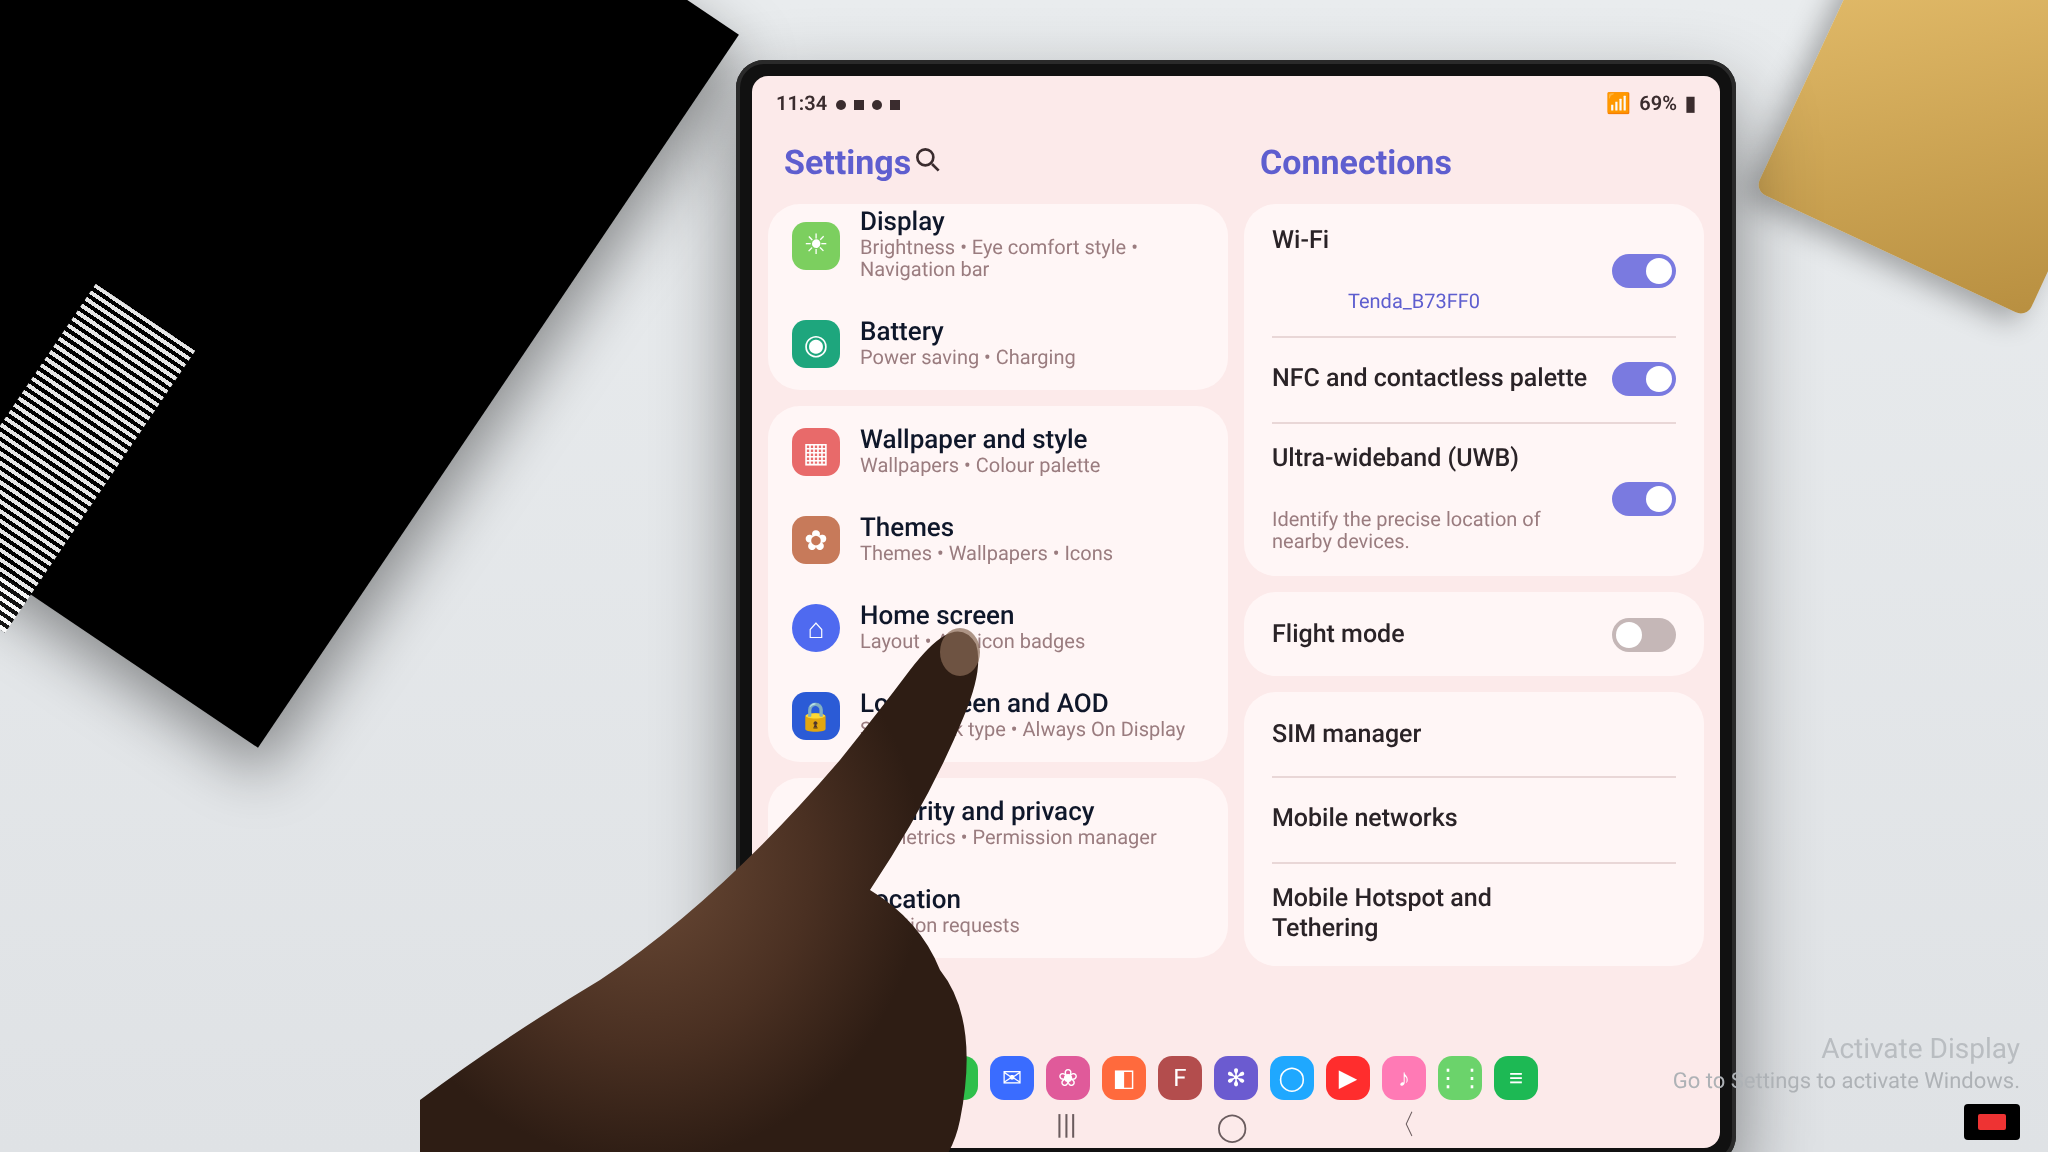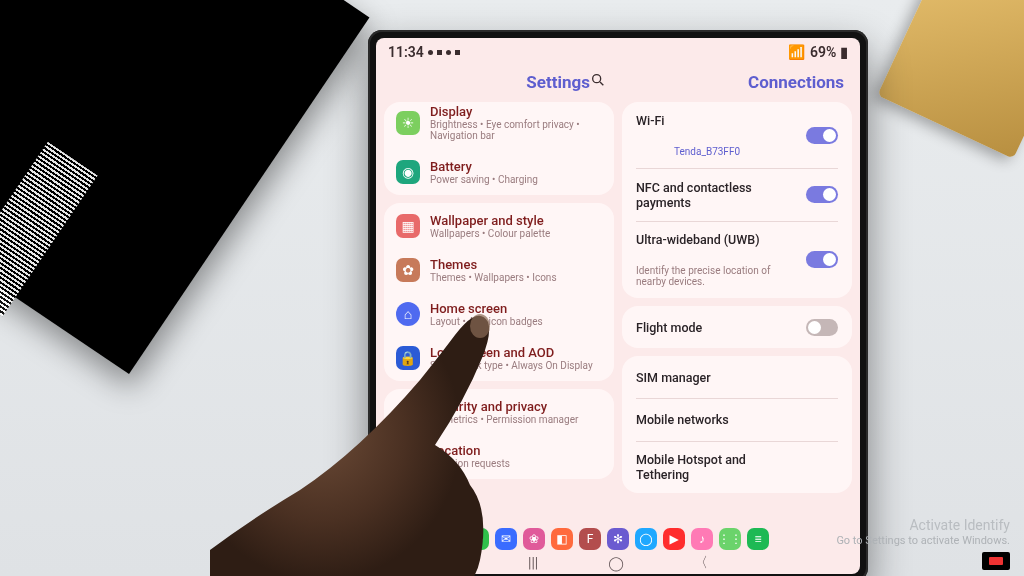--- a/index.html
+++ b/index.html
@@ -46,34 +46,34 @@
     box-shadow:0 18px 40px rgba(0,0,0,0.45), inset 0 0 0 2px #2a2a2a;
   }
   .screen{
     width:100%;height:100%;border-radius:8px;overflow:hidden;
     background:var(--panel-bg);display:flex;flex-direction:column;
   }
 
   
   .statusbar{
     height:22px;display:flex;justify-content:space-between;align-items:center;
-    padding:3px 12px;font-size:14px;color:#3a2c2e;font-weight:600;
+    padding:3px 12px;font-size:10px;color:#3a2c2e;font-weight:600;
   }
   .statusbar .left,.statusbar .right{display:flex;gap:4px;align-items:center;}
   .notif-dot{width:5px;height:5px;border-radius:50%;background:#3a2c2e;}
   .notif-sq{width:5px;height:5px;background:#3a2c2e;}
   
   .content{
     flex:1;display:flex;gap:4px;padding:0 6px 4px 6px;min-height:0;
   }
   .pane{
     flex:1;display:flex;flex-direction:column;min-width:0;
   }
   .pane-header{
-    display:flex;align-items:center;justify-content:flex-end;
+    display:flex;align-items:center;justify-content:flex-start;
     padding:6px 10px 10px 10px;
   }
   .pane-title{font-size:17px;font-weight:700;color:var(--accent);}
   .search-icon svg{width:16px;height:16px;}
 
   .scroll{flex:1;overflow:hidden;display:flex;flex-direction:column;gap:8px;}
 
   .card{
     background:var(--card-bg-tint);border-radius:16px;margin:0 2px;
     display:flex;flex-direction:column;
@@ -86,21 +86,21 @@
     width:24px;height:24px;border-radius:7px;display:flex;align-items:center;justify-content:center;
     flex-shrink:0;color:#fff;font-size:14px;
   }
   .ic-green{background:#7ccf5f;}
   .ic-teal{background:#1ea67d;}
   .ic-red{background:#e86a6a;}
   .ic-brown{background:#c77a5a;}
   .ic-blue{background:#4f6af0;border-radius:50%;}
   .ic-dblue{background:#2b5bd6;}
   .row-text{display:flex;flex-direction:column;min-width:0;}
-  .row-title{font-size:13px;color:#7f1d1d;font-weight:500;white-space:nowrap;overflow:hidden;text-overflow:ellipsis;}
+  .row-title{font-size:13px;color:#0f172a;font-weight:500;white-space:nowrap;overflow:hidden;text-overflow:ellipsis;}
   .row-sub{font-size:10px;color:var(--subtext);}
 
   
   .c-row{
     display:flex;align-items:center;justify-content:space-between;
     padding:11px 14px;min-height:20px;
   }
   .c-row + .c-row-divider{height:0.5px;background:var(--divider);margin:0 14px;}
   .c-row-text{display:flex;flex-direction:column;gap:18px;max-width:160px;}
   .c-title{font-size:12.5px;color:#2a2327;font-weight:500;}
@@ -194,21 +194,21 @@
                   <line x1="15" y1="15" x2="20" y2="20"></line>
               </svg>
             </div>
           </div>
           <div class="scroll" id="left-scroll">
               <div class="card">
                 <div class="list-row hidden-partial-top">
                   <div class="icon-chip ic-green">☀</div>
                   <div class="row-text">
                     <div class="row-title">Display</div>
-                    <div class="row-sub">Brightness • Eye comfort privacy • Navigation bar</div>
+                    <div class="row-sub">Brightness • Eye comfort style • Navigation bar</div>
                   </div>
                 </div>
                 <div class="list-row">
                   <div class="icon-chip ic-teal">◉</div>
                   <div class="row-text">
                     <div class="row-title">Battery</div>
                     <div class="row-sub">Power saving • Charging</div>
                   </div>
                 </div>
               </div>
@@ -271,21 +271,21 @@
                   <div class="c-row-text">
                     <div class="c-title">Wi-Fi</div>
                     <div class="c-sub c-sub-link">Tenda_B73FF0</div>
                   </div>
                   <div class="toggle on"></div>
                 </div>
                 <div class="c-row-divider"></div>
                 <div class="c-row-divider"></div>
                 <div class="c-row">
                   <div class="c-row-text">
-                    <div class="c-title">NFC and contactless payments</div>
+                    <div class="c-title">NFC and contactless palette</div>
                   </div>
                   <div class="toggle on"></div>
                 </div>
                 <div class="c-row-divider"></div>
                 <div class="c-row">
                   <div class="c-row-text">
                     <div class="c-title">Ultra-wideband (UWB)</div>
                     <div class="c-sub">Identify the precise location of nearby devices.</div>
                   </div>
                   <div class="toggle on"></div>
@@ -366,18 +366,18 @@
                Q 255 90 225 135
                Q 250 150 260 175
                Q 280 200 270 250
                Q 260 300 180 300
                Z" fill="url(#skin)"></path>
       <ellipse cx="270" cy="16" rx="10" ry="12" fill="#8a6b56" opacity="0.7"></ellipse>
     </svg>
   </div>
 
   <div class="watermark">
-    <div class="title">Activate Identify</div>
+    <div class="title">Activate Display</div>
     <div>Go to Settings to activate Windows.</div>
   </div>
   <div class="logo-badge"></div>
 
 </div>
 
 </body></html>

